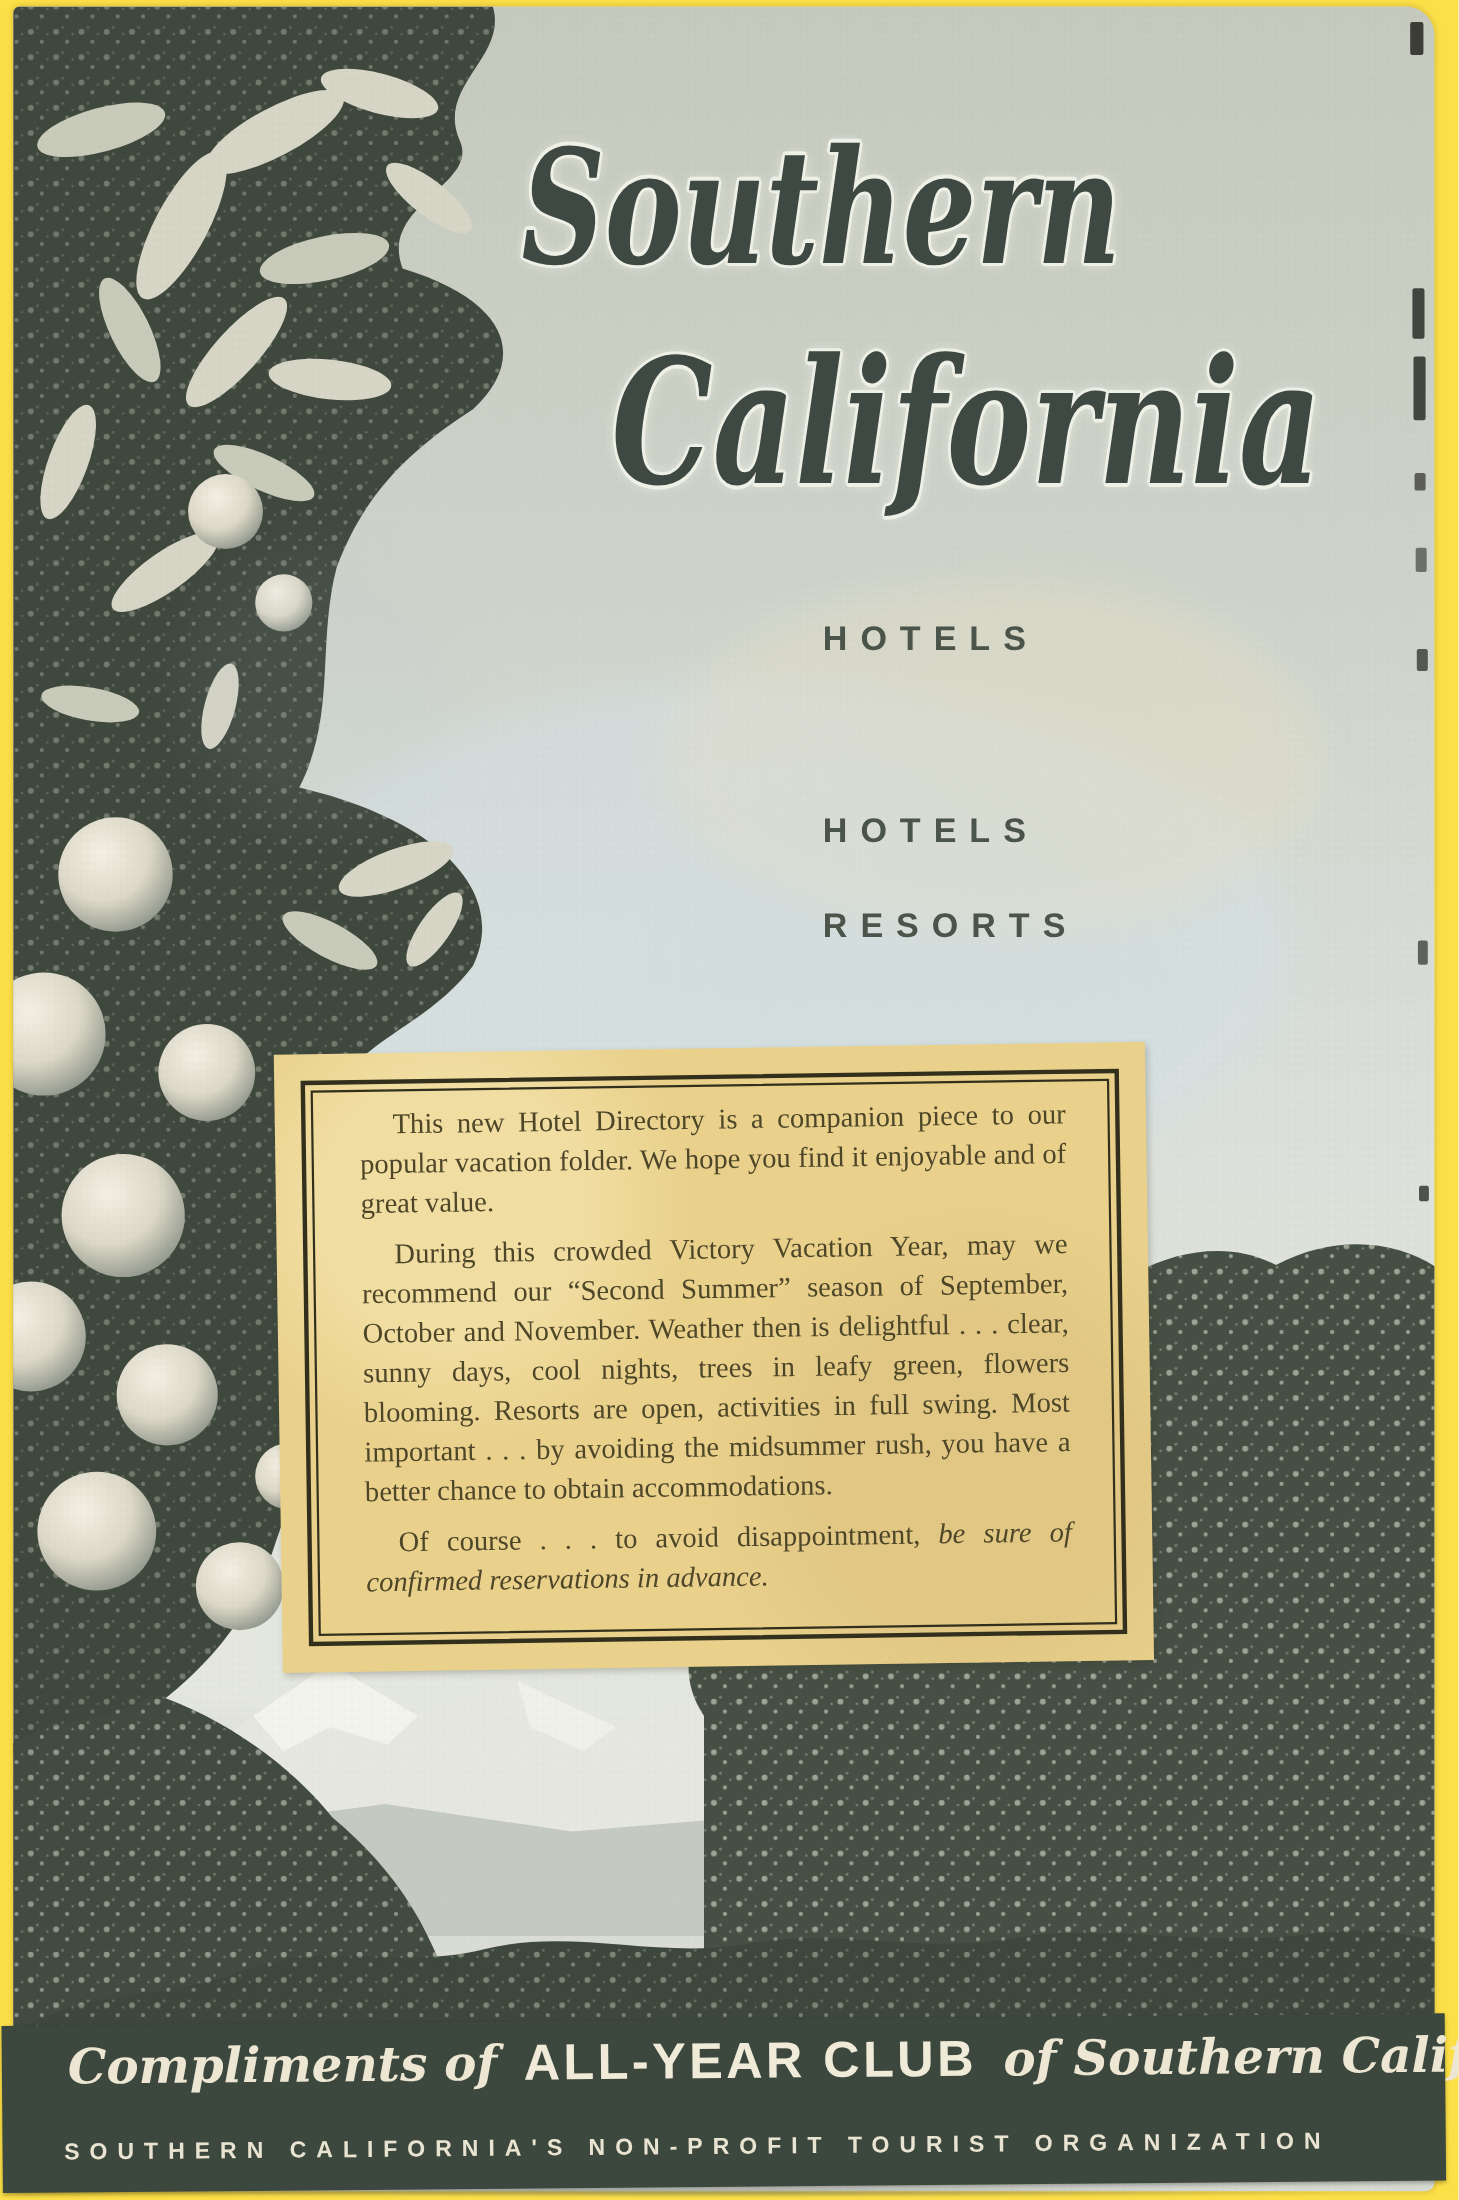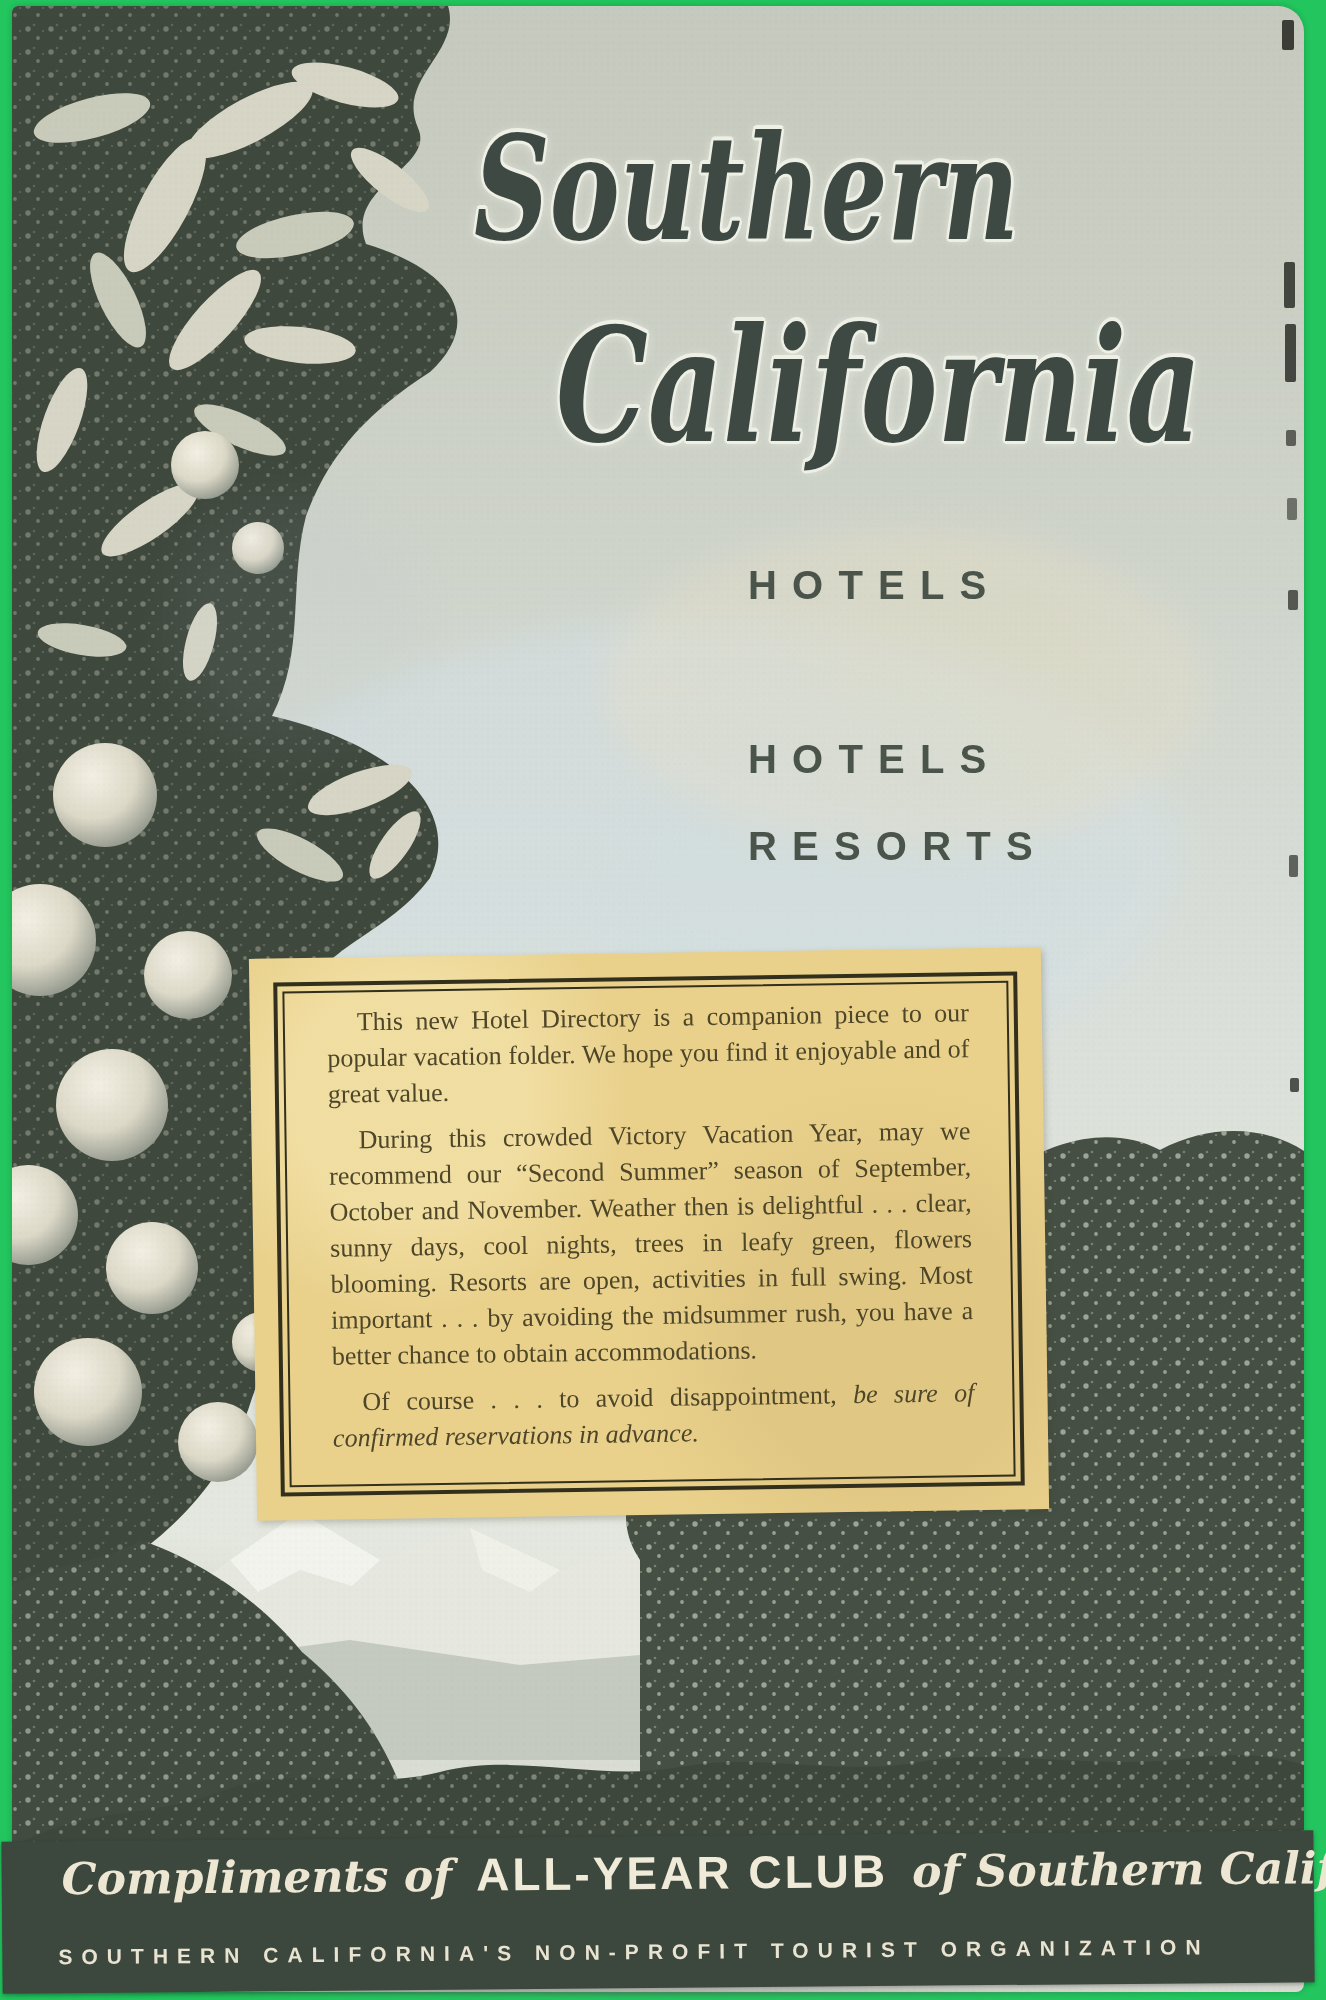--- a/index.html
+++ b/index.html
@@ -1,16 +1,16 @@
 <!DOCTYPE html>
 <html><head>
 <meta charset="utf-8">
 <style>
   html,body{margin:0;padding:0;background:#ffffff;}
-  #stage{position:relative;width:1326px;height:2000px;overflow:hidden;background:#22c55e;
+  #stage{position:relative;width:1326px;height:2000px;overflow:hidden;background:#fde047;
          font-family:"Liberation Sans",sans-serif;}
   
   #page{position:absolute;left:12px;top:6px;width:1292px;height:1986px;overflow:hidden;
         border-radius:6px 26px 8px 6px;
         background:linear-gradient(180deg,#c6c9be 0%,#cacec3 14%,#cfd4cb 28%,#d6dcd5 42%,
                    #dbe0da 52%,#dee2da 60%,#dfe2d9 68%,#dcdfd6 78%,#d7dad1 100%);
         box-shadow:0 0 6px rgba(0,0,0,.18);}
   #photo{position:absolute;left:-12px;top:-6px;width:1326px;height:2000px;}
   
   #grain{position:absolute;inset:0;pointer-events:none;opacity:.5;
@@ -26,21 +26,21 @@
           white-space:nowrap;line-height:1;
           text-shadow:-2px -2px 0 #eef0e6,2px -2px 0 #eef0e6,-2px 2px 0 #eef0e6,2px 2px 0 #eef0e6,
                       -3px 0 0 #eef0e6,3px 0 0 #eef0e6,0 -3px 0 #eef0e6,0 3px 0 #eef0e6,
                       0 0 12px rgba(240,242,232,.85);}
   #title-line1{position:absolute;left:474px;top:116px;font-size:122px;
                transform:scaleX(.86) scaleY(1.18);transform-origin:left top;}
   #title-line2{position:absolute;left:556px;top:306px;font-size:136px;
                transform:scaleX(.85) scaleY(1.16);transform-origin:left top;}
   
   .amenity{position:absolute;left:748px;font-family:"Liberation Sans",sans-serif;font-weight:bold;
-           font-size:40px;letter-spacing:.38em;color:#4a544b;white-space:nowrap;}
+           font-size:31px;letter-spacing:.38em;color:#4a544b;white-space:nowrap;}
   #amenity-0{top:563px;} #amenity-1{top:650px;} #amenity-2{top:737px;} #amenity-3{top:824px;}
   
   #notice-card{position:absolute;left:253px;top:953px;width:792px;height:562px;
                background:#e9d18c;transform:rotate(-.85deg);
                background-image:radial-gradient(circle at 20% 25%,rgba(255,244,200,.35) 0 120px,transparent 220px),
                                 radial-gradient(circle at 80% 70%,rgba(205,176,110,.30) 0 140px,transparent 260px);
                box-shadow:2px 3px 6px rgba(60,60,40,.25);}
   #card-frame{position:absolute;inset:24px;border:4px solid #32301c;}
   #card-frame-inner{position:absolute;inset:5px;border:2px solid #32301c;}
   #card-text{position:absolute;inset:37px;padding:10px 36px 0 40px;

